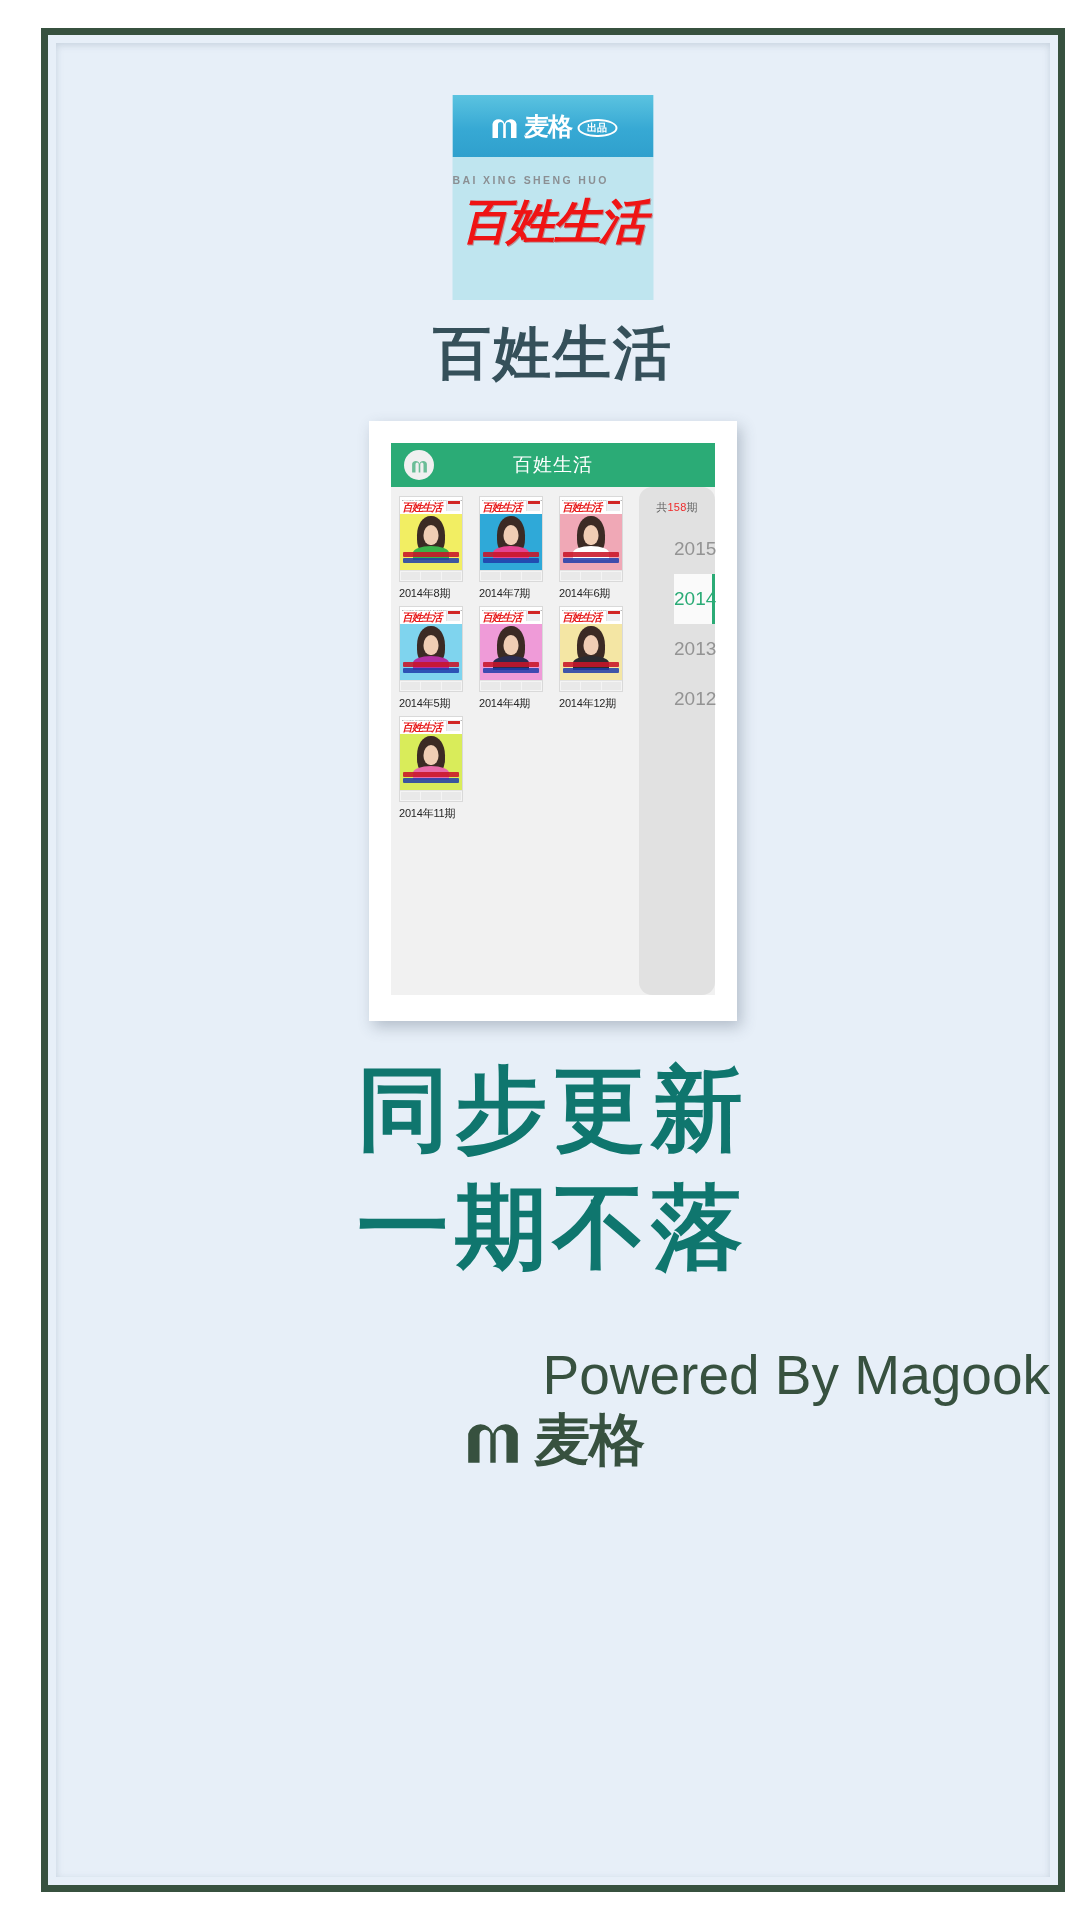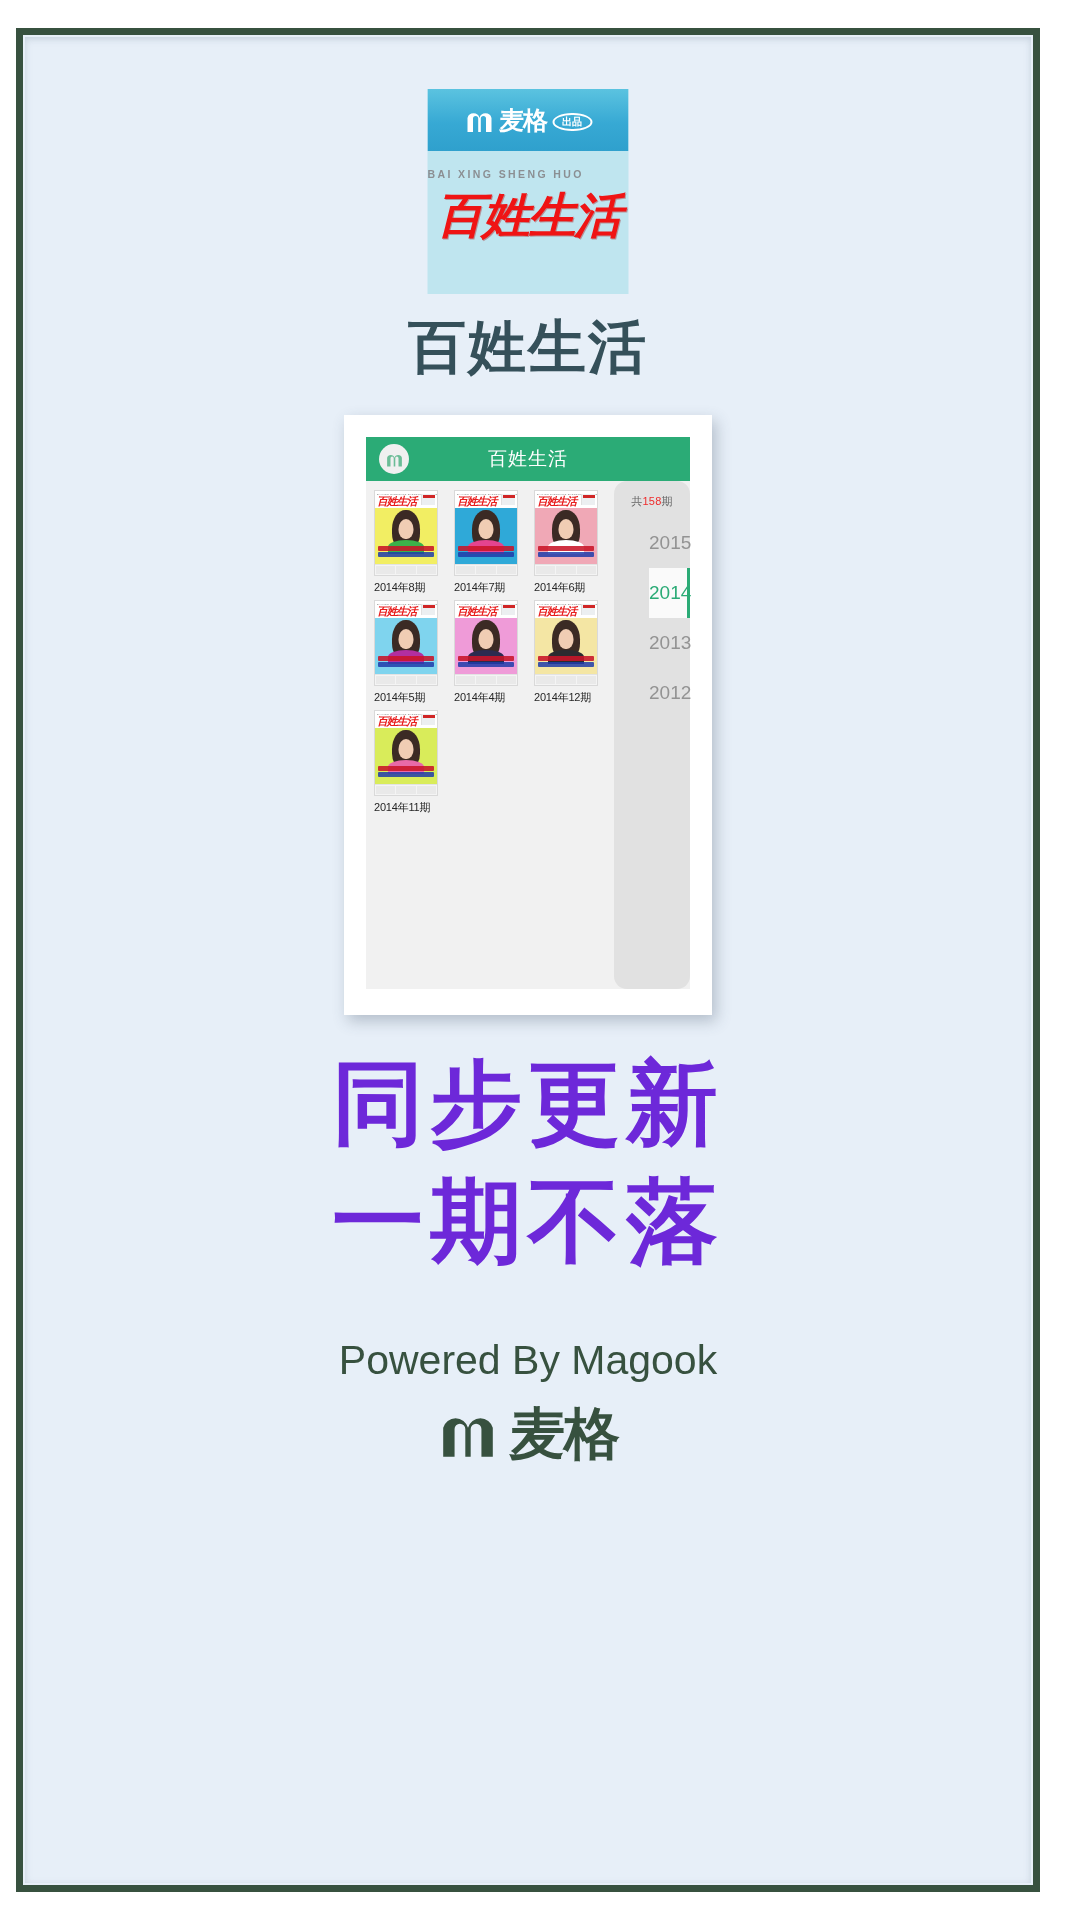--- a/index.html
+++ b/index.html
@@ -4,25 +4,25 @@
 <style>
   * { box-sizing: border-box; margin: 0; padding: 0; }
   html, body {
     width: 1080px; height: 1920px;
     background: #ffffff;
     font-family: "Liberation Sans", "DejaVu Sans", sans-serif;
     overflow: hidden;
   }
   #poster {
     position: absolute;
-    left: 16px; top: 28px;
+    left: 41px; top: 28px;
     width: 1024px; height: 1864px;
     border: 7px solid #37513f;
     background: #e7eff8;
-    padding: 2px;
+    padding: 8px;
   }
   #inner {
     width: 100%; height: 100%;
     background: #e7eff8;
     box-shadow: inset 0 2px 7px rgba(120,140,160,0.30);
     position: relative;
   }
 
   
   .app-icon {
@@ -190,30 +190,30 @@
     color: #2bab76; background: #fafafa;
   }
   .year-item.active::after {
     content: ""; position: absolute; right: 0; top: 0; bottom: 0;
     width: 3px; background: #2bab76;
   }
 
   
   .tagline {
     position: absolute; top: 1008px; width: 100%;
-    text-align: center; color: #6d28d9;
+    text-align: center; color: #0f766e;
     font-size: 92px; font-weight: bold;
     line-height: 1.28; letter-spacing: 6px;
   }
 
   
   .powered {
     position: absolute; top: 1300px; width: 100%;
-    text-align: center; color: #37513f;
-    font-size: 41px; letter-spacing: 0px;
+    text-align: right; color: #37513f;
+    font-size: 55px; letter-spacing: 0px;
   }
   .brand {
     position: absolute; top: 1368px; width: 100%;
     display: flex; align-items: center; justify-content: center; gap: 10px;
   }
   .brand-text {
     color: #37513f; font-size: 56px; font-weight: bold;
     letter-spacing: -1px; line-height: 1;
   }
 </style>

